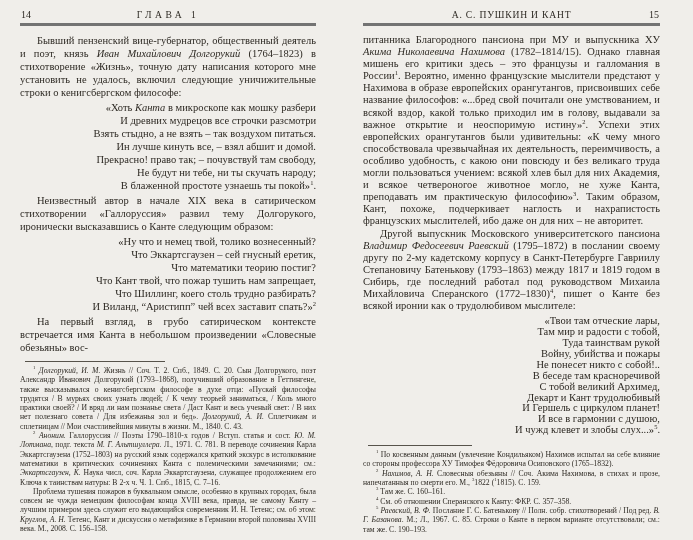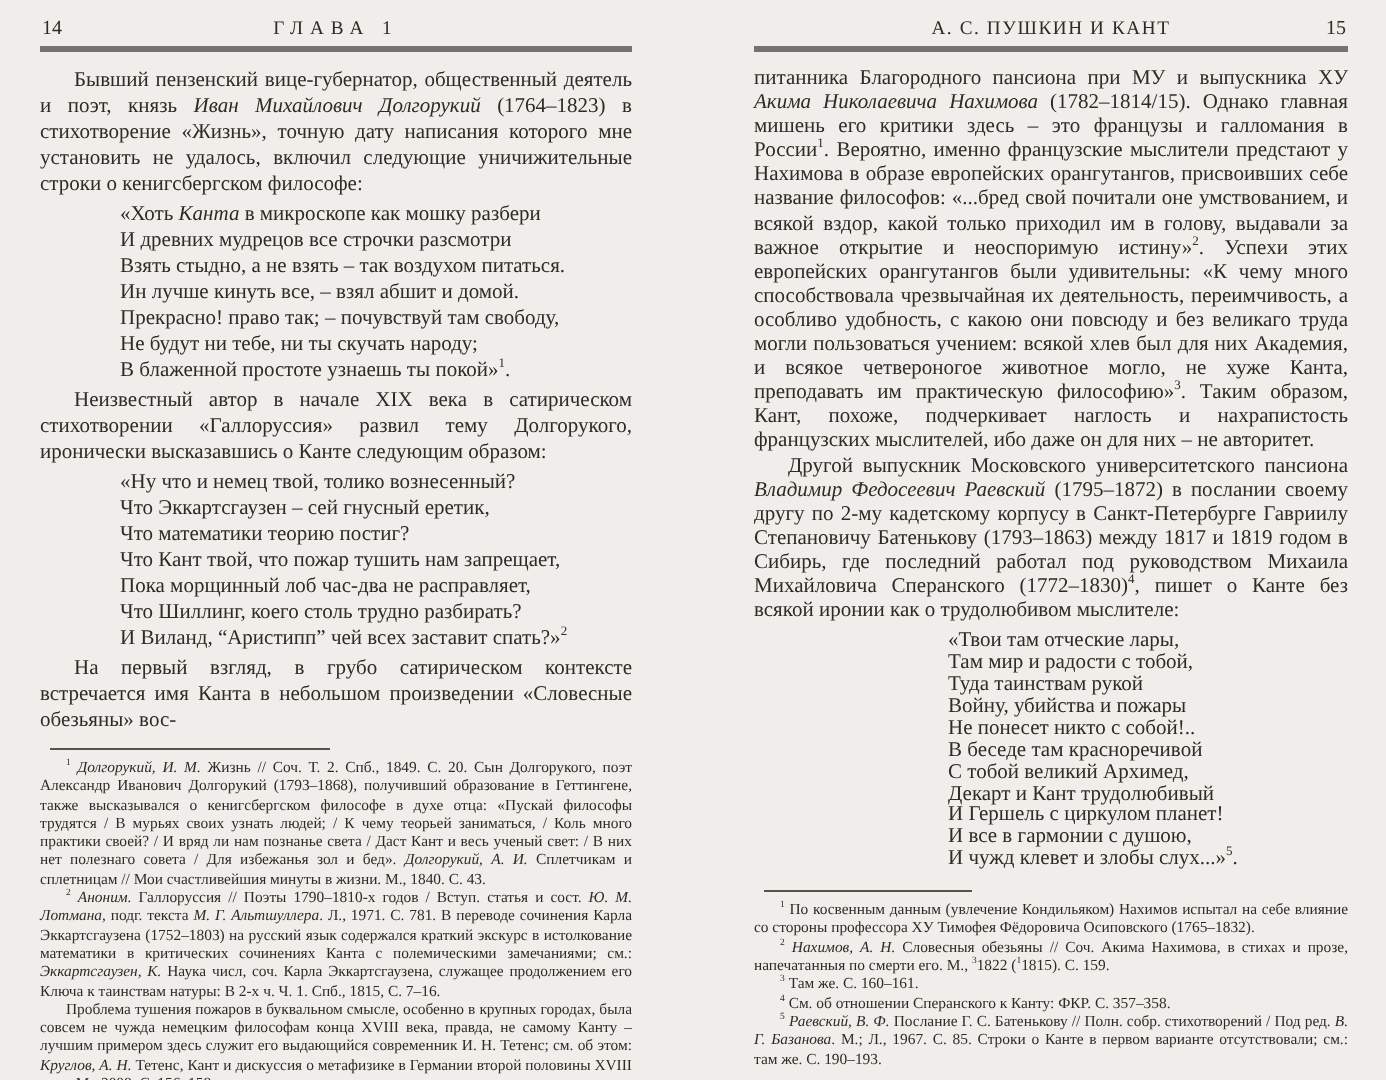--- a/index.html
+++ b/index.html
@@ -3,39 +3,39 @@
 <meta charset="utf-8">
 <style>
   html,body{margin:0;padding:0;}
   body{
     width:693px;height:540px;position:relative;overflow:hidden;
     background:#f0eeea;color:#2e2a24;
     font-family:"Liberation Serif", serif;
   }
   .page{position:absolute;top:9px;}
   #page-left{left:20px;width:296px;}
-  #page-right{left:377px;width:297px;}
+  #page-right{left:363px;width:297px;}
   .hdr{
     display:flex;align-items:baseline;
     border-bottom:3px solid #737373;
     padding:0 1px 3px 1px;font-size:9.6px;
   }
   .hdr .num{width:34px;font-size:10px;}
   .hdr .num.right{text-align:right;}
   .hdr .title{flex:1;text-align:center;}
   .lsp-wide{letter-spacing:3.5px;}
   .lsp-tight{letter-spacing:0.8px;}
   .bodytxt{margin-top:8px;font-size:10.5px;text-align:justify;}
   #page-left .bodytxt{line-height:13px;}
   #page-right .bodytxt{line-height:12.1px;}
   .bodytxt p{margin:0;}
   p.ind{text-indent:17px;}
   .verse{margin:2px 0 2px 40px;text-align:left;}
   #page-right .verse{margin-left:97px;line-height:10.9px;margin-top:4px;}
-  .verse div{white-space:nowrap;}
+  .verse div{white-space:nowrap;text-align:right;}
   .fnsep{border-top:1px solid #57534b;width:140px;margin:7px 0 4px 5px;height:0;}
   #page-right .fnsep{width:104px;margin-top:9px;}
   .fns{font-size:7.7px;line-height:9.3px;text-align:justify;}
   .fns p{margin:0;text-indent:13px;}
   sup{font-size:0.62em;line-height:0;vertical-align:super;letter-spacing:0;}
   i{}
 </style>
 </head>
 <body>
 
@@ -55,21 +55,20 @@
         <div>Прекрасно! право так; – почувствуй там свободу,</div>
         <div>Не будут ни тебе, ни ты скучать народу;</div>
         <div>В блаженной простоте узнаешь ты покой»<sup>1</sup>.</div>
       </div>
     <p class="ind">Неизвестный автор в начале XIX века в сатирическом стихотворении «Галлоруссия» развил тему Долгорукого, иронически высказавшись о Канте следующим образом:</p>
     <div class="verse">
         <div>«Ну что и немец твой, толико вознесенный?</div>
         <div>Что Эккартсгаузен – сей гнусный еретик,</div>
         <div>Что математики теорию постиг?</div>
         <div>Что Кант твой, что пожар тушить нам запрещает,</div>
-        <div>Пока морщинный лоб час-два не расправляет,</div>
         <div>Что Шиллинг, коего столь трудно разбирать?</div>
         <div>И Виланд, “Аристипп” чей всех заставит спать?»<sup>2</sup></div>
       </div>
     <p class="ind">На первый взгляд, в грубо сатирическом контексте встречается имя Канта в небольшом произведении «Словесные обезьяны» вос-</p>
     <div class="fnsep"></div>
     <div class="fns">
         <p><sup>1</sup> <i>Долгорукий, И. М.</i> Жизнь // Соч. Т. 2. Спб., 1849. С. 20. Сын Долгорукого, поэт Александр Иванович Долгорукий (1793–1868), получивший образование в Геттингене, также высказывался о кенигсбергском философе в духе отца: «Пускай философы трудятся / В мурьях своих узнать людей; / К чему теорьей заниматься, / Коль много практики своей? / И вряд ли нам познанье света / Даст Кант и весь ученый свет: / В них нет полезнаго совета / Для избежанья зол и бед». <i>Долгорукий, А. И.</i> Сплетчикам и сплетницам // Мои счастливейшия минуты в жизни. М., 1840. С. 43.</p>
         <p><sup>2</sup> <i>Аноним.</i> Галлоруссия // Поэты 1790–1810-х годов / Вступ. статья и сост. <i>Ю. М. Лотмана</i>, подг. текста <i>М. Г. Альтшуллера</i>. Л., 1971. С. 781. В переводе сочинения Карла Эккартсгаузена (1752–1803) на русский язык содержался краткий экскурс в истолкование математики в критических сочинениях Канта с полемическими замечаниями; см.: <i>Эккартсгаузен, К.</i> Наука числ, соч. Карла Эккартсгаузена, служащее продолжением его Ключа к таинствам натуры: В 2-х ч. Ч. 1. Спб., 1815, С. 7–16.</p>
         <p>Проблема тушения пожаров в буквальном смысле, особенно в крупных городах, была совсем не чужда немецким философам конца XVIII века, правда, не самому Канту – лучшим примером здесь служит его выдающийся современник И. Н. Тетенс; см. об этом: <i>Круглов, А. Н.</i> Тетенс, Кант и дискуссия о метафизике в Германии второй половины XVIII века. М., 2008. С. 156–158.</p>
       </div>

